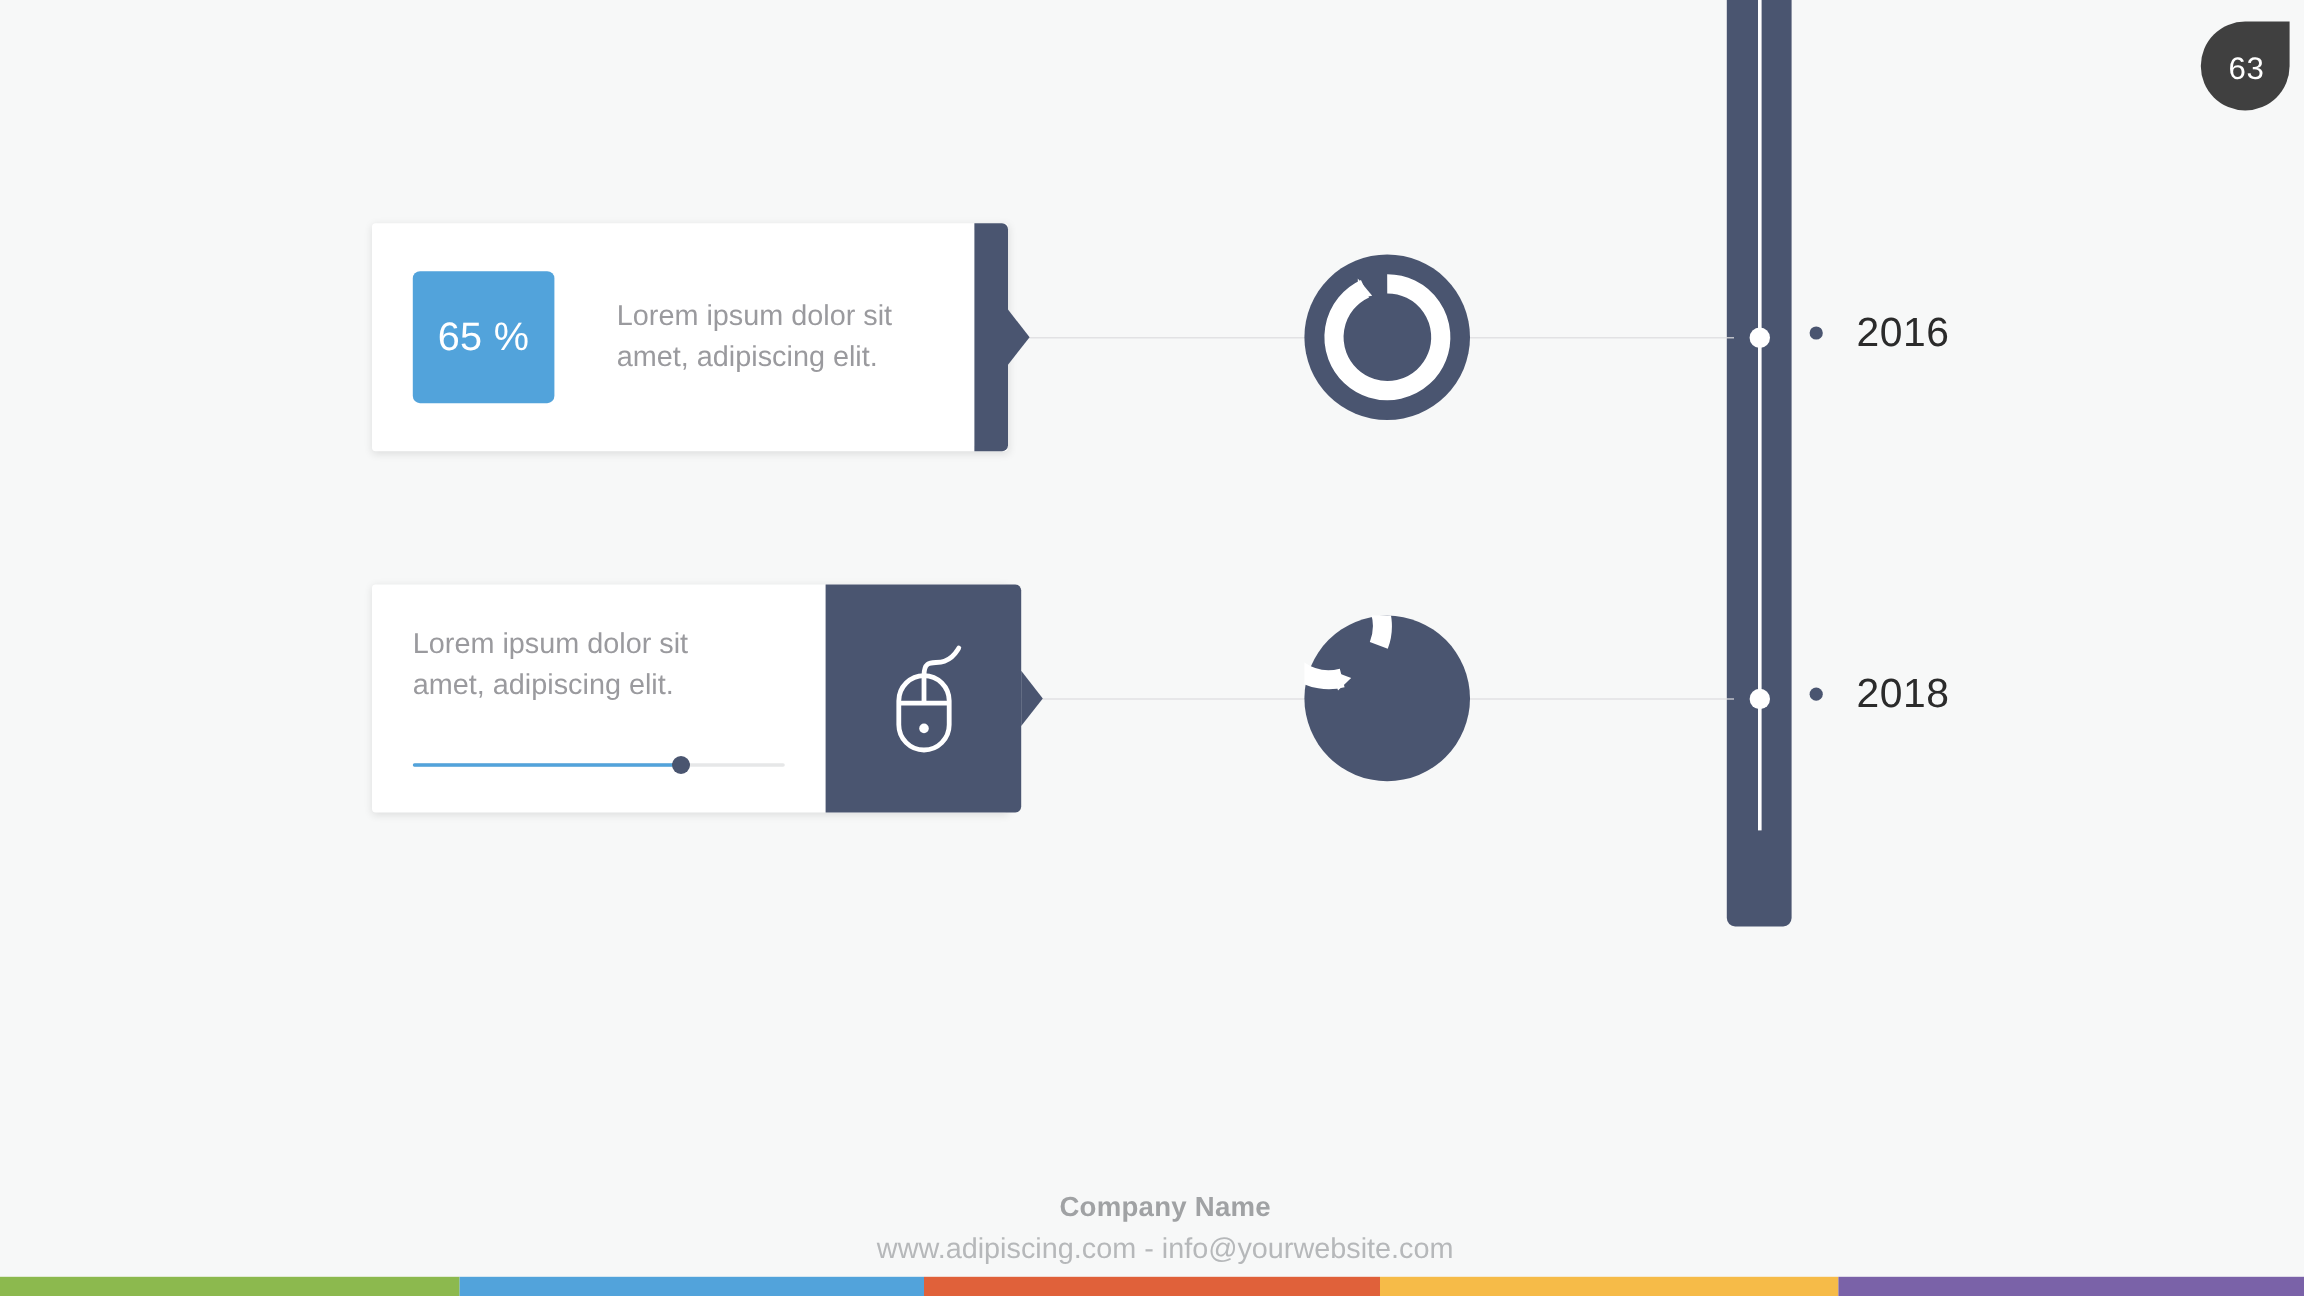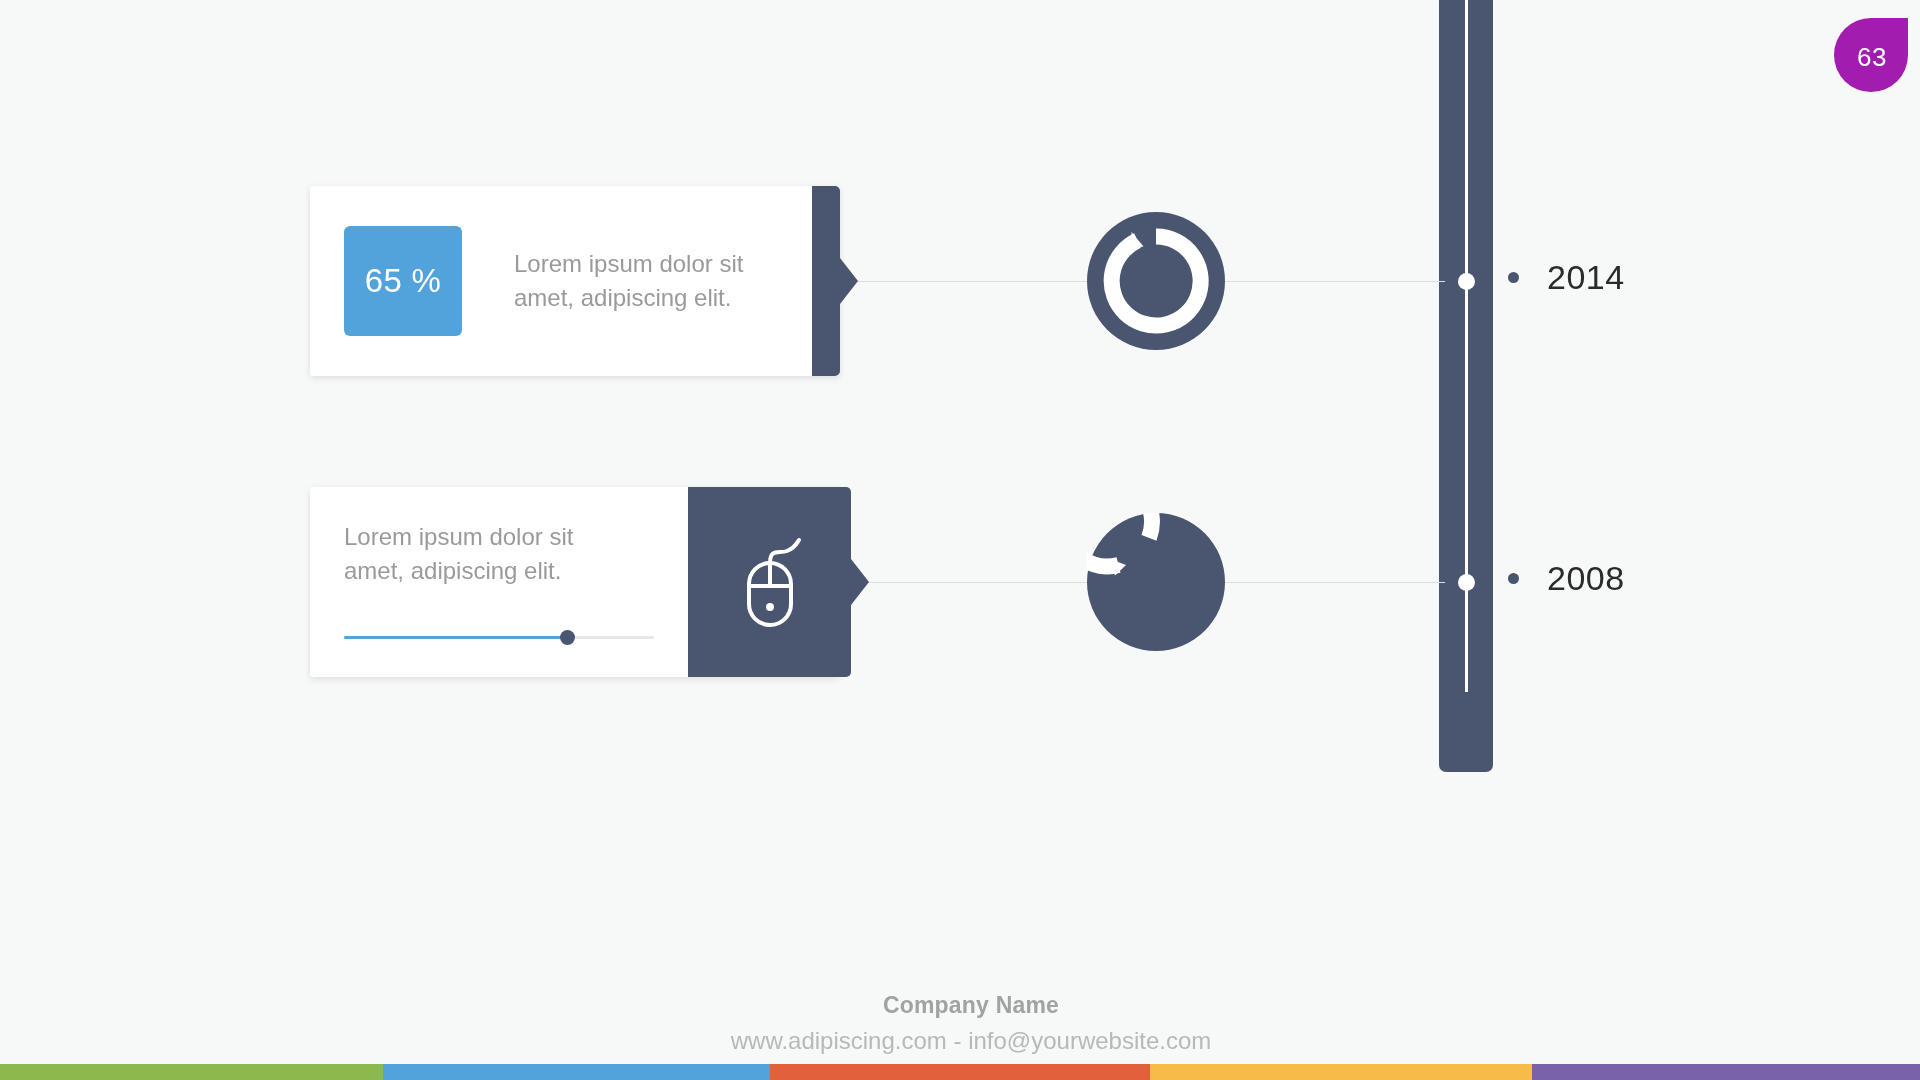--- a/index.html
+++ b/index.html
@@ -262,36 +262,36 @@
     bottom: 0;
     width: 1920px;
     height: 16px;
     display: flex;
   }
   .colorbar span { display: block; height: 100%; }
 </style>
 </head>
 <body>
 
-<div class="droplet" style="background: #a21caf;">
+<div class="droplet" style="background: #404040;">
   <span class="droplet-num">63</span>
 </div>
 
 <div class="rail" style="background: rgb(74, 85, 112);"></div>
 <div class="rail-line"></div>
 <div class="rail-dot d1"></div>
 <div class="rail-dot d2"></div>
 
 <div class="year-row y1">
   <span class="year-bullet"></span>
-  <span class="year-label">2014</span>
+  <span class="year-label">2016</span>
 </div>
 <div class="year-row y2">
   <span class="year-bullet"></span>
-  <span class="year-label">2008</span>
+  <span class="year-label">2018</span>
 </div>
 
 <div class="connector c1a"></div>
 <div class="connector c1b"></div>
 <div class="connector c2a"></div>
 <div class="connector c2b"></div>
 
 <div class="circle-icon ci1">
   <svg width="138" height="138" viewBox="0 0 138 138" aria-hidden="true">
     <path d="M69 24.5 A44.5 44.5 0 1 1 50.5 28.6" fill="none" stroke="#ffffff" stroke-width="16" stroke-linecap="butt"></path>

